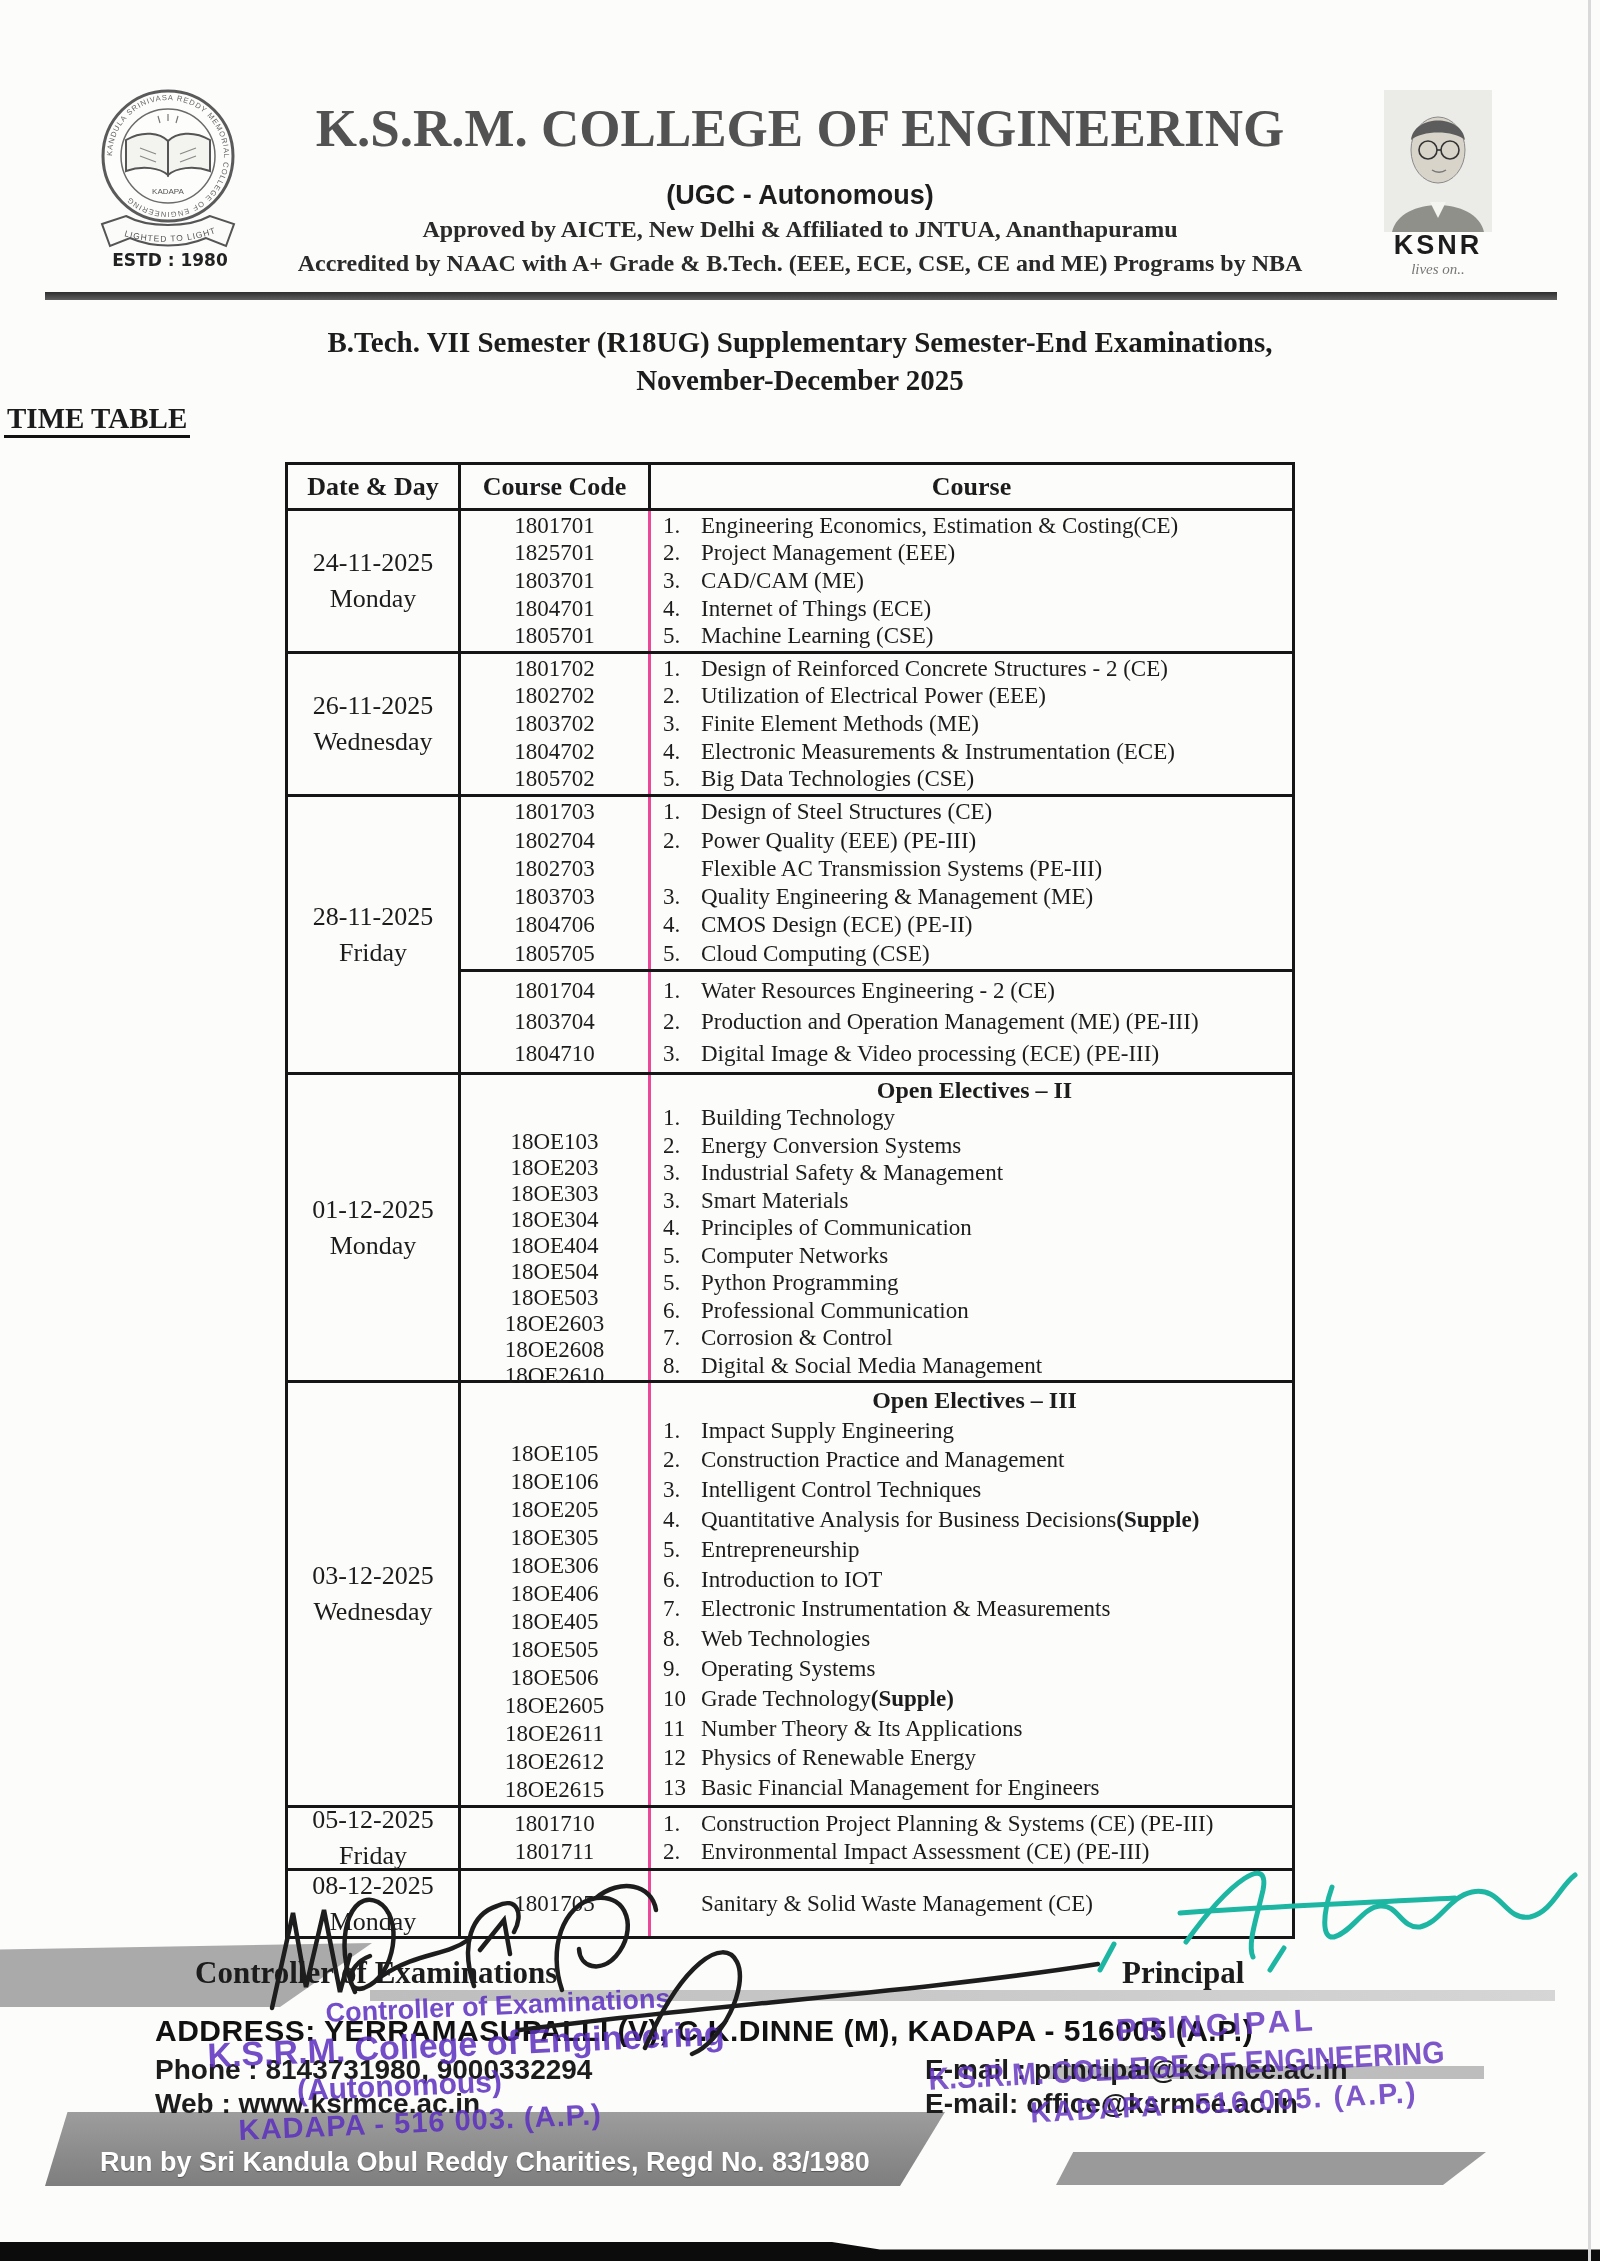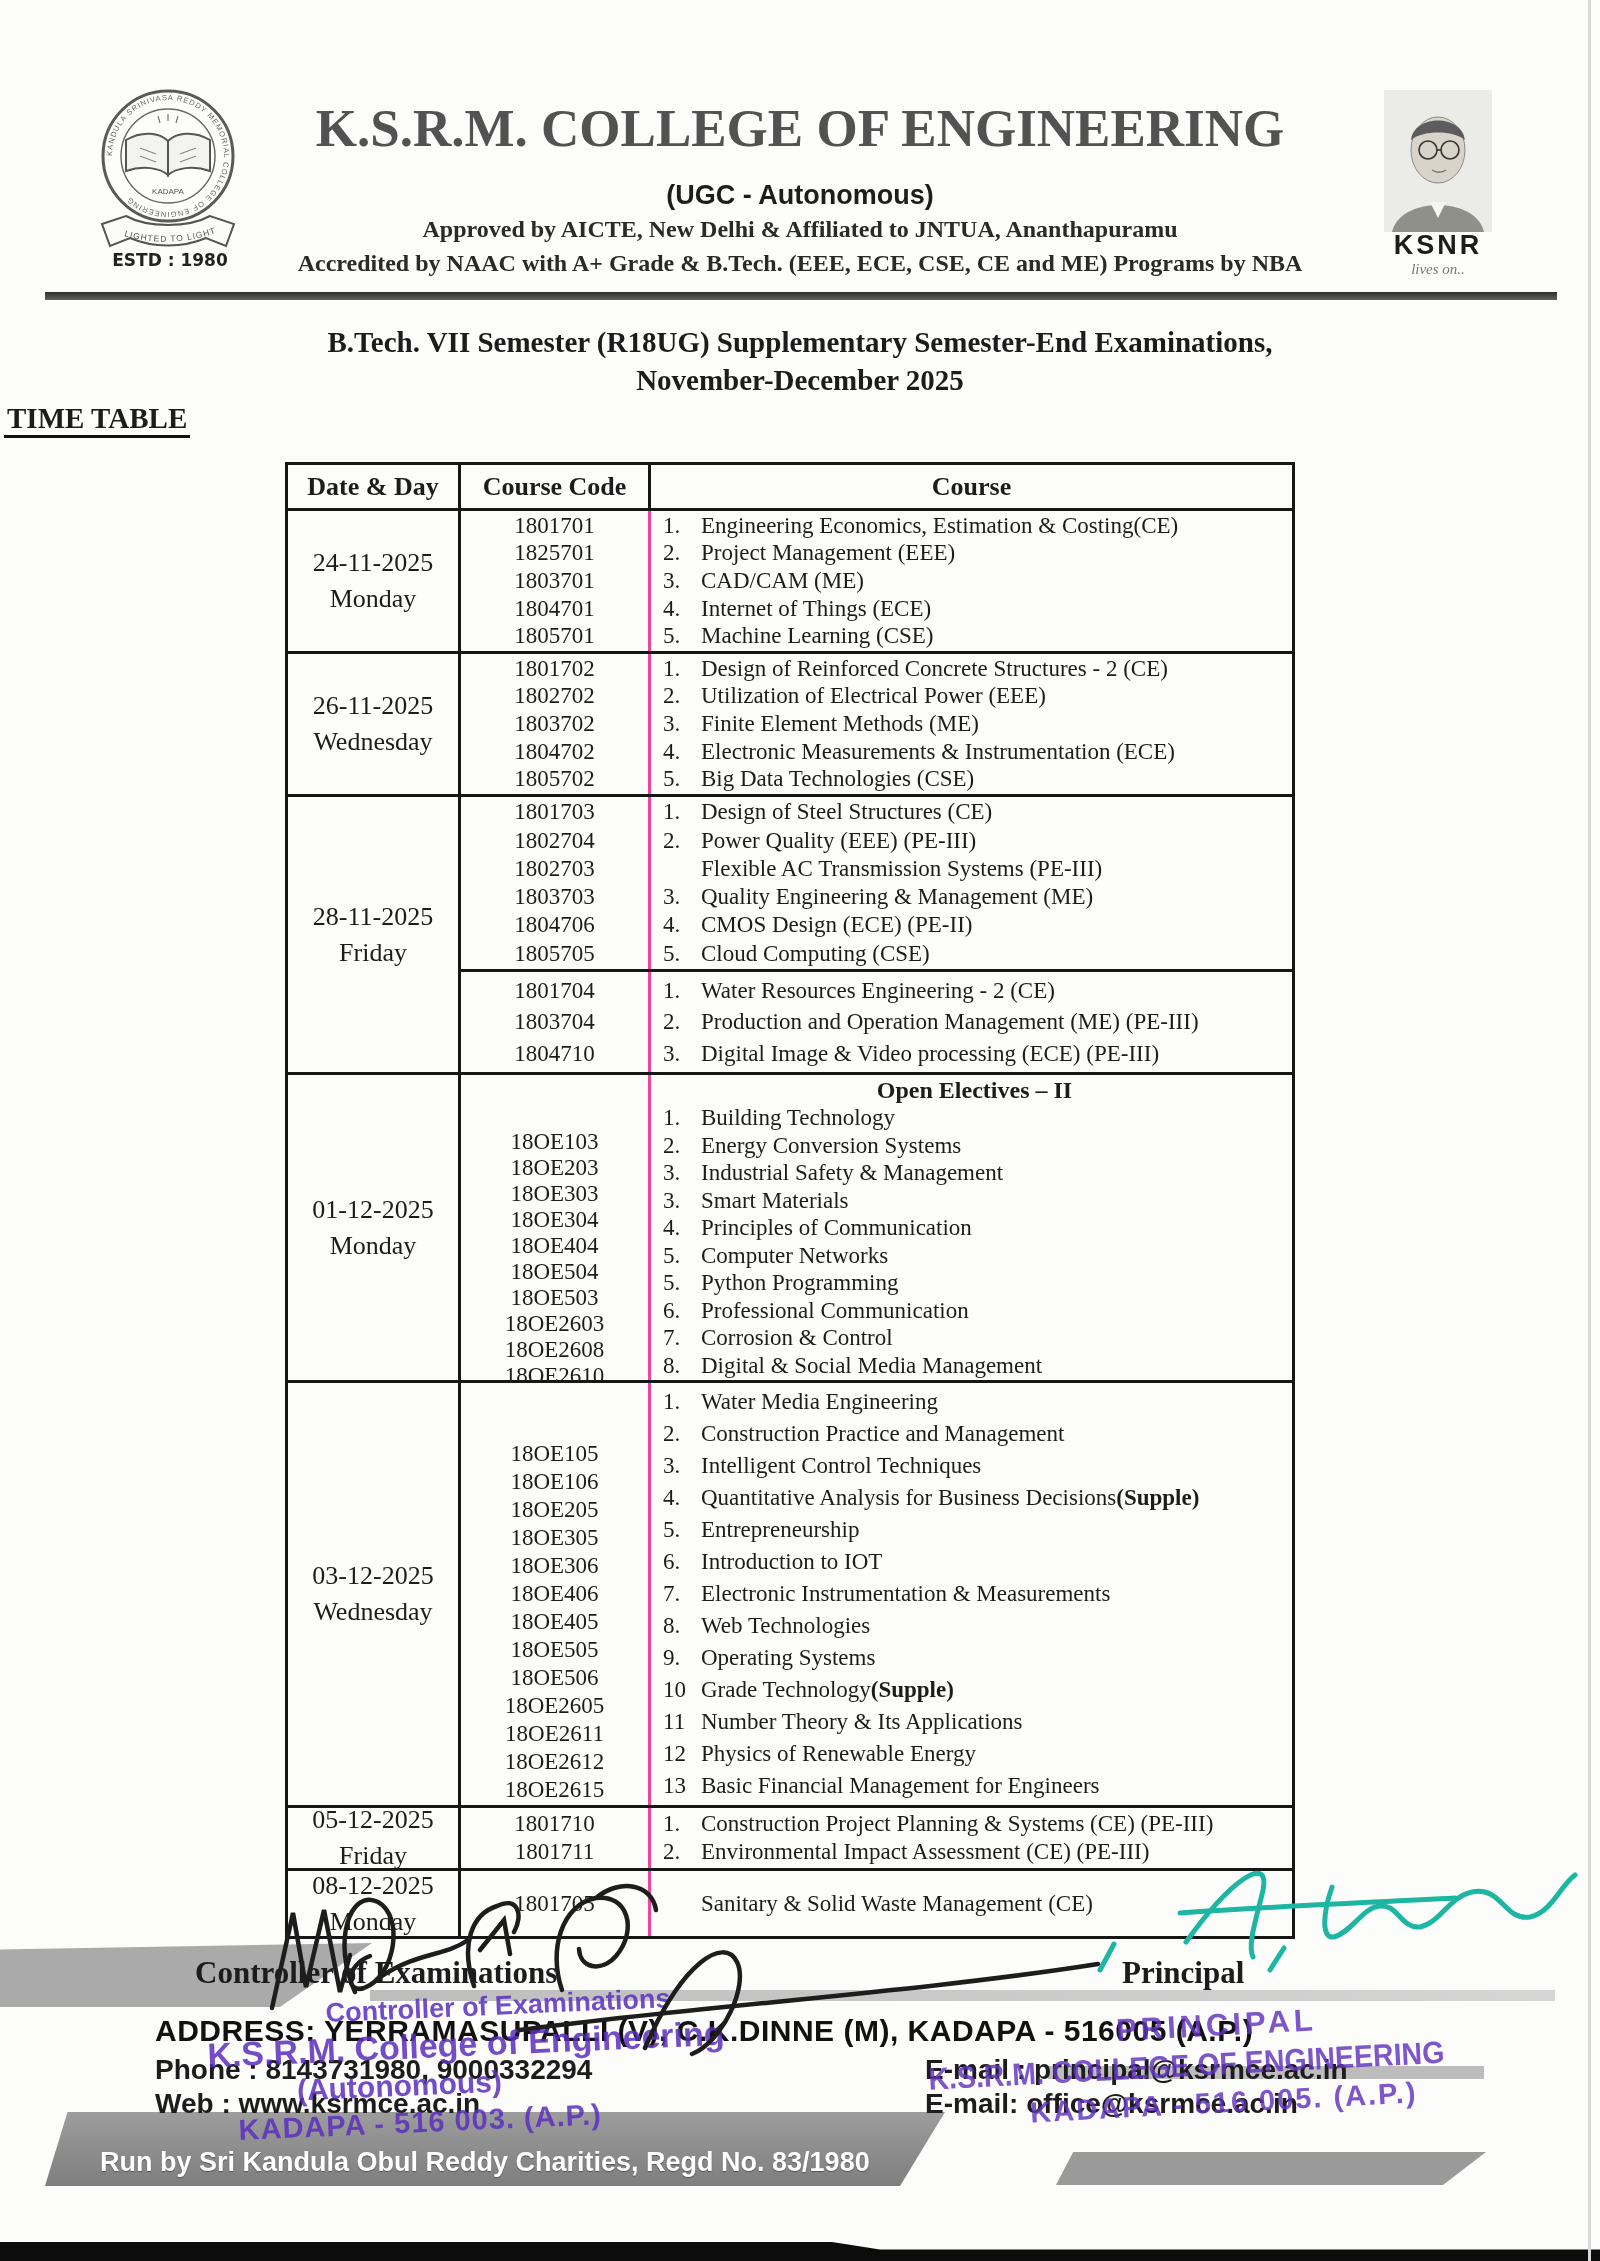--- a/index.html
+++ b/index.html
@@ -397,23 +397,24 @@
                 <div class="code-line">18OE406</div>
                 <div class="code-line">18OE405</div>
                 <div class="code-line">18OE505</div>
                 <div class="code-line">18OE506</div>
                 <div class="code-line">18OE2605</div>
                 <div class="code-line">18OE2611</div>
                 <div class="code-line">18OE2612</div>
                 <div class="code-line">18OE2615</div>
               </div>
               <div class="c-course">
-                <div class="course-line">
-                  <span class="num">1.</span>
-                  <span>Water Media Engineering</span>
+                <div class="oe-header">Open Electives – III</div>
+                <div class="course-line">
+                  <span class="num">1.</span>
+                  <span>Impact Supply Engineering</span>
                 </div>
                 <div class="course-line">
                   <span class="num">2.</span>
                   <span>Construction Practice and Management</span>
                 </div>
                 <div class="course-line">
                   <span class="num">3.</span>
                   <span>Intelligent Control Techniques</span>
                 </div>
                 <div class="course-line">

